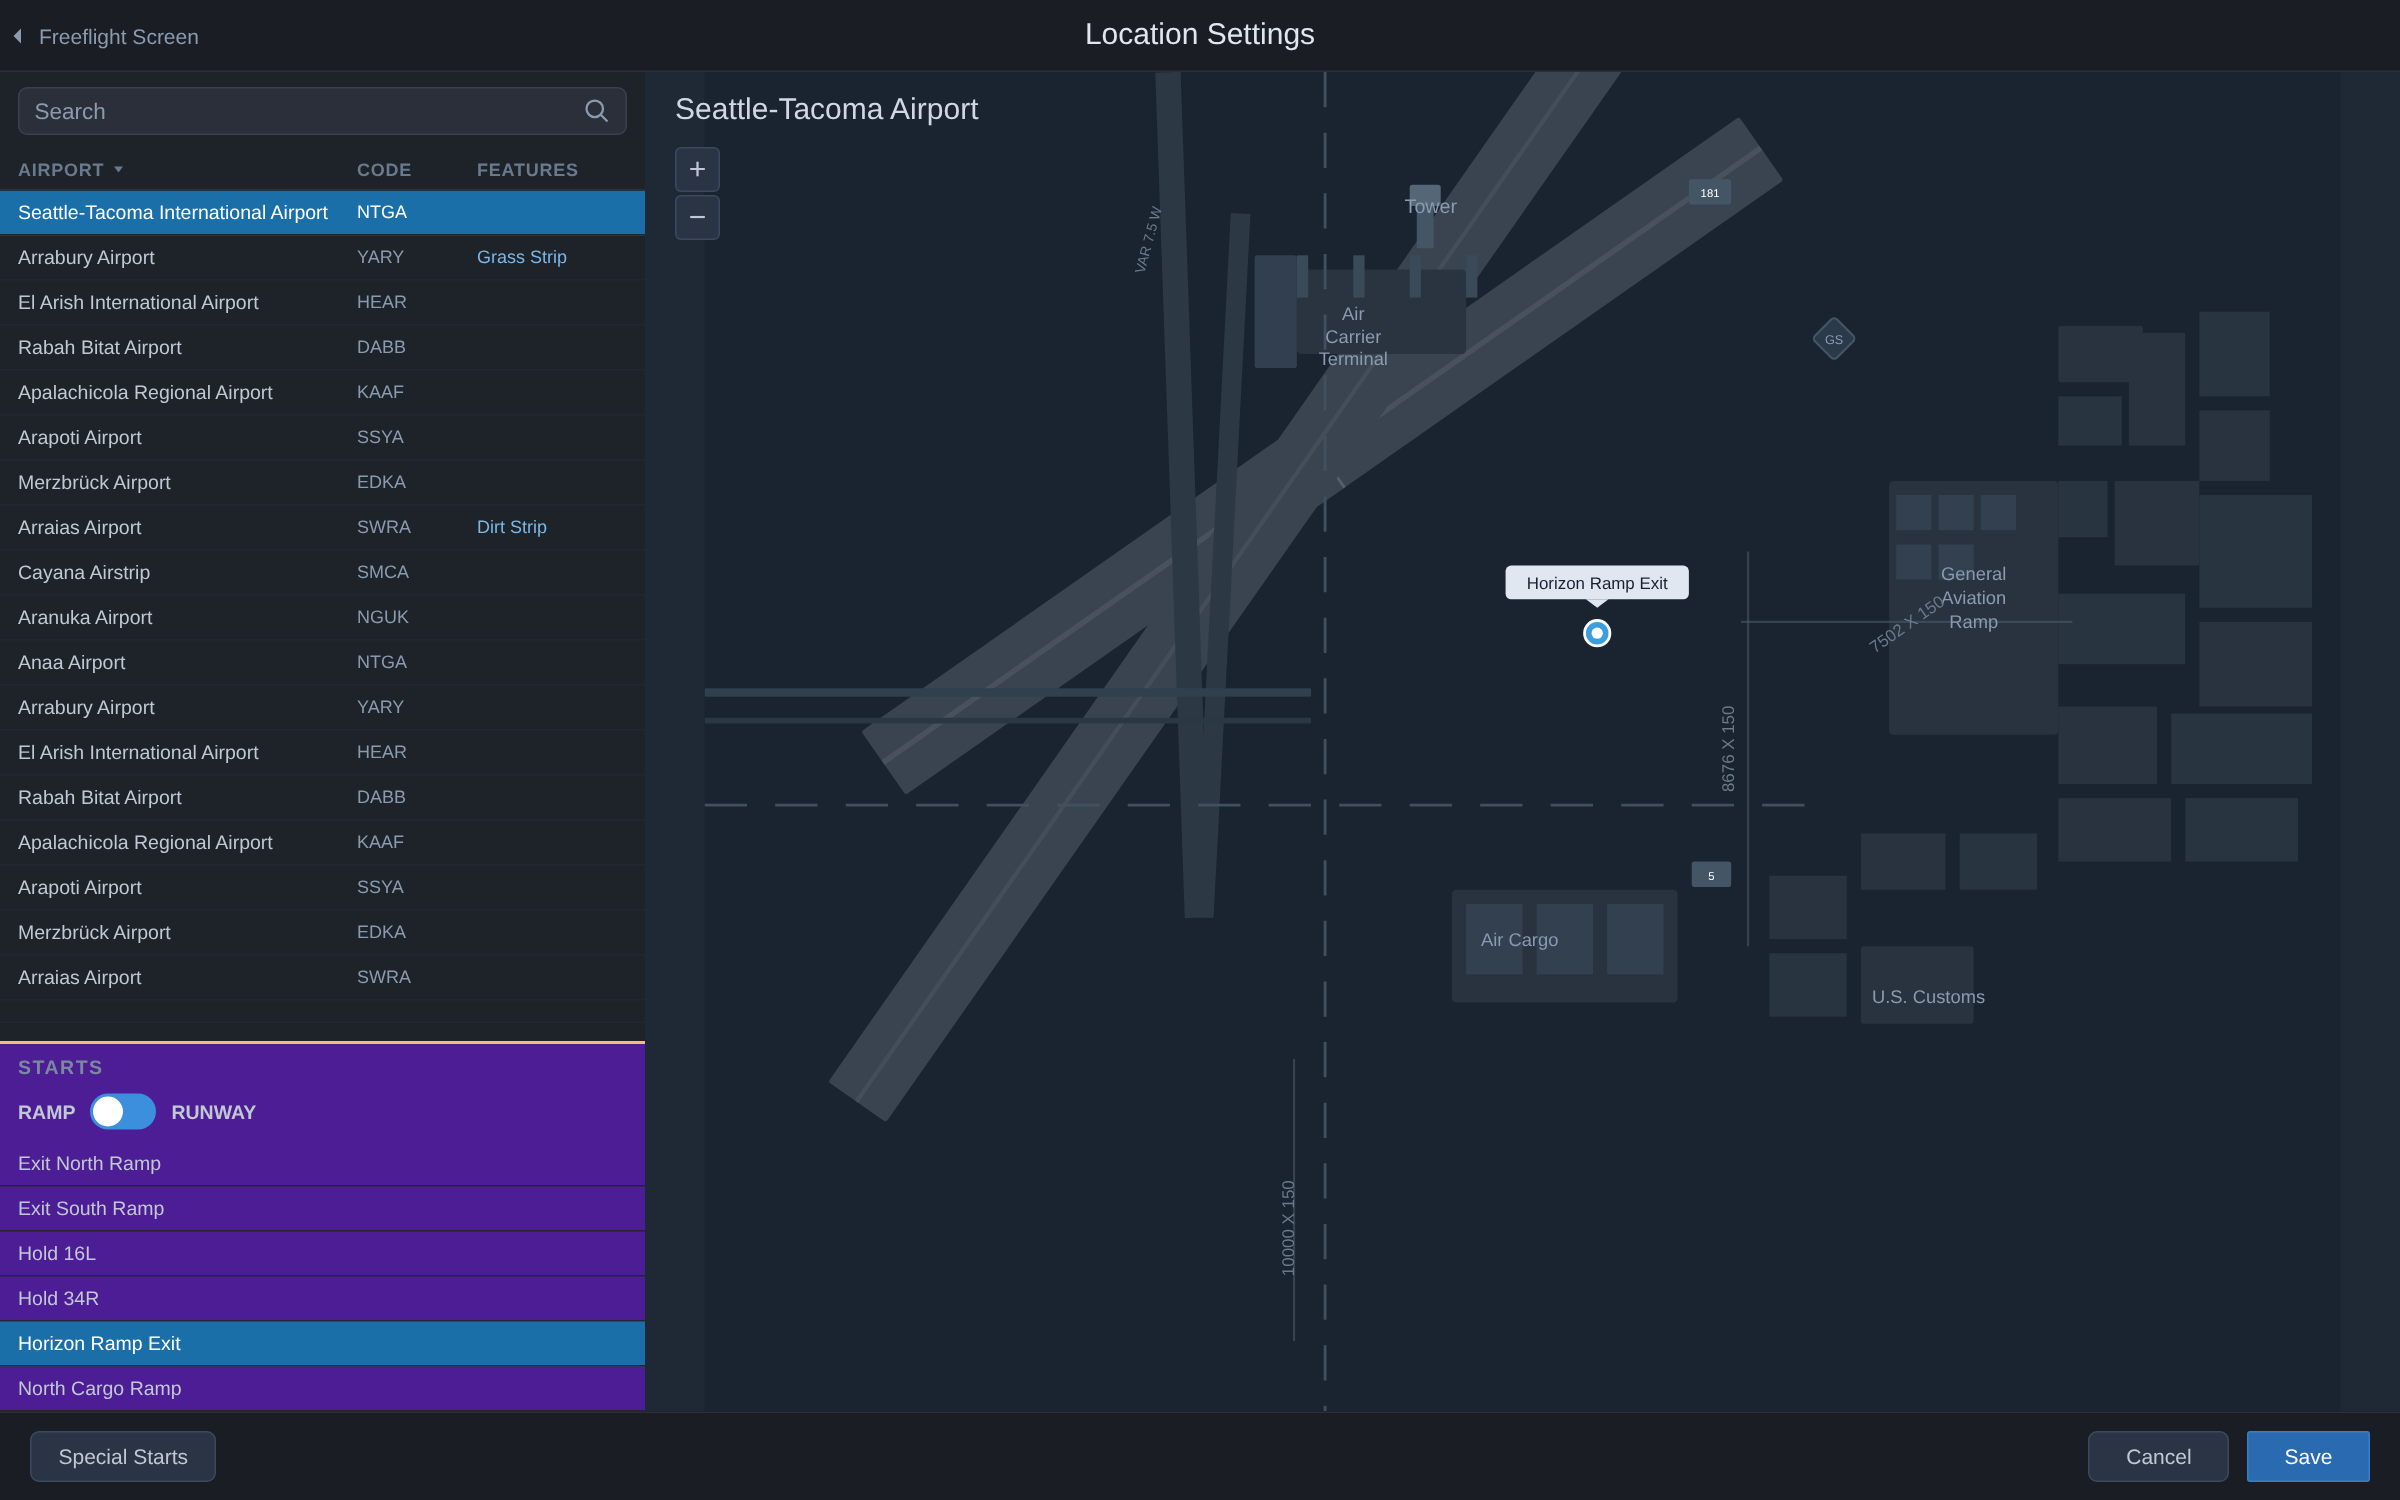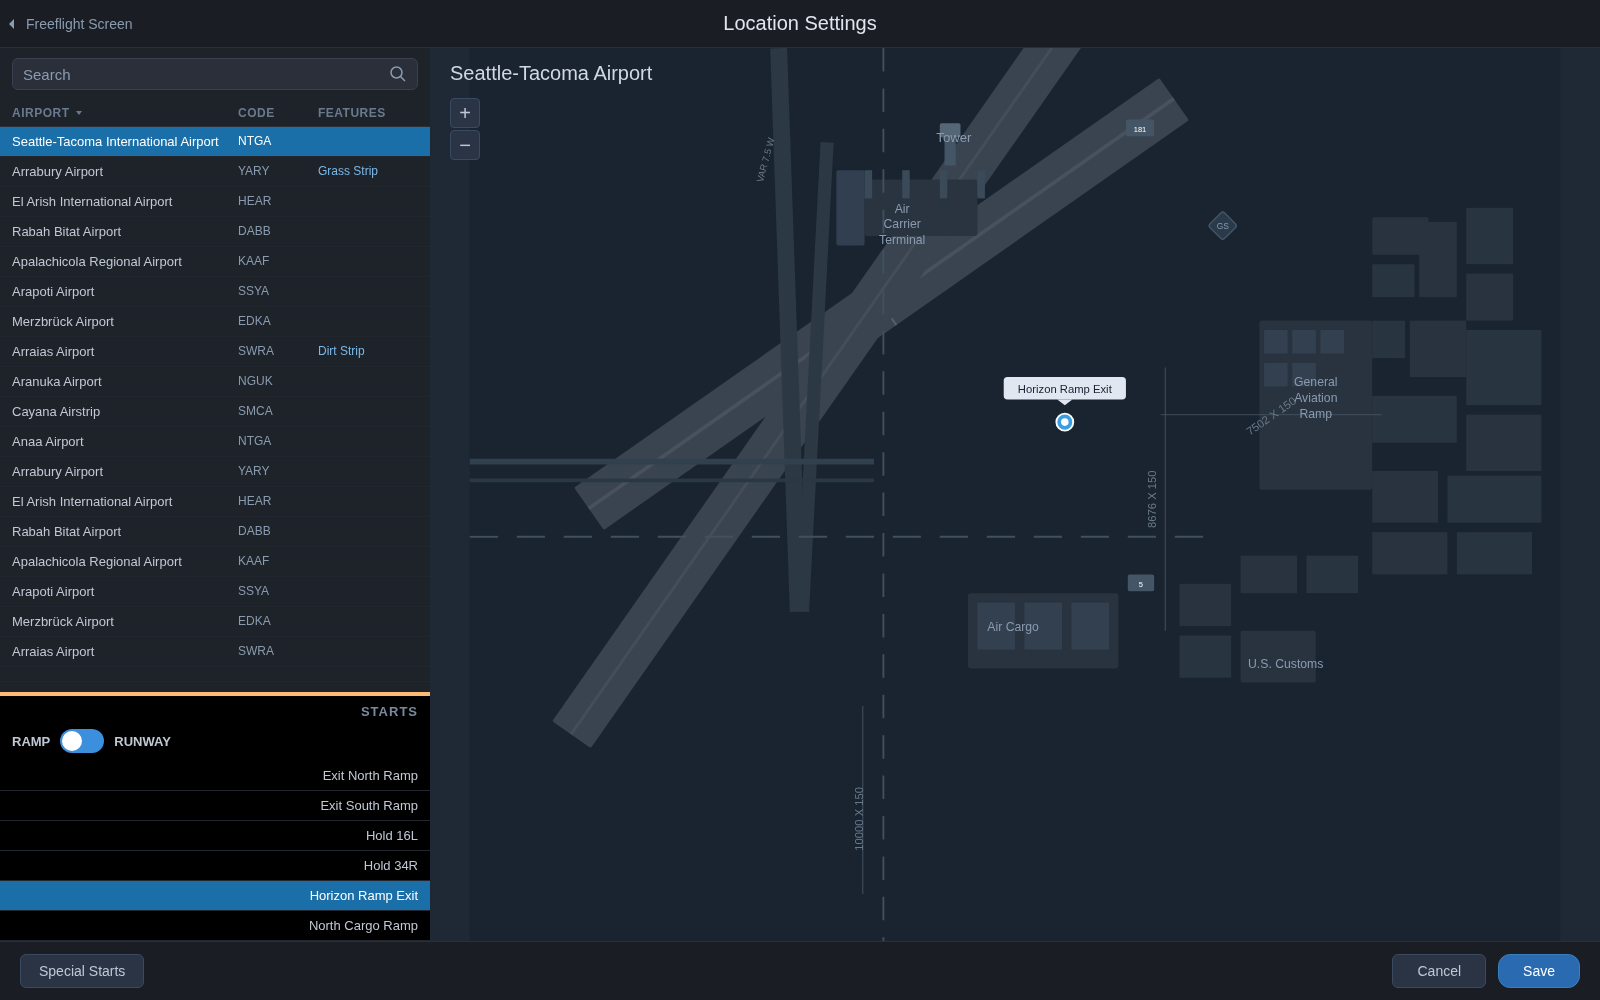--- a/index.html
+++ b/index.html
@@ -127,23 +127,22 @@
     }
     .table-row.selected { background: #1a6fa8; }
     .table-row.selected .cell { color: #fff; }
     .cell { font-size: 13px; color: #c0c8d4; white-space: nowrap; overflow: hidden; text-overflow: ellipsis; }
     .cell.code { color: #8a9bb0; font-size: 12px; }
     .cell.feature { color: #7ab8e8; font-size: 12px; }
 
     
     .starts-section {
       flex-shrink: 0;
-      background: #000000;
-      border-top: 4px solid #fdba74;
-      text-align: right;
+      background: #4c1d95;
+      border-top: 2px solid #fdba74;
     }
     .starts-header {
       padding: 8px 12px 6px;
       font-size: 13px;
       font-weight: 700;
       color: #7a8a9e;
       letter-spacing: 1px;
     }
     .toggle-row {
       display: flex;
@@ -214,21 +213,21 @@
       padding: 8px 24px;
       border-radius: 6px;
       font-size: 14px;
       cursor: pointer;
     }
     .save-btn {
       background: #2a6ab0;
       border: 1px solid #3a7fc0;
       color: #fff;
       padding: 8px 24px;
-      border-radius: 12px;
+      border-radius: 2px;
       font-size: 14px;
       cursor: pointer;
       font-weight: 500;
     }
 
     
     .map-area {
       flex: 1;
       position: relative;
       overflow: hidden;
@@ -351,27 +350,27 @@
     <span class="cell">Merzbrück Airport</span>
     <span class="cell code">EDKA</span>
     <span class="cell feature"></span>
   </div>
           <div class="table-row">
     <span class="cell">Arraias Airport</span>
     <span class="cell code">SWRA</span>
     <span class="cell feature">Dirt Strip</span>
   </div>
           <div class="table-row">
+    <span class="cell">Cayana Airstrip</span>
+    <span class="cell code">SMCA</span>
+    <span class="cell feature"></span>
+  </div>
+          <div class="table-row">
     <span class="cell">Aranuka Airport</span>
     <span class="cell code">NGUK</span>
-    <span class="cell feature"></span>
-  </div>
-          <div class="table-row">
-    <span class="cell">Cayana Airstrip</span>
-    <span class="cell code">SMCA</span>
     <span class="cell feature"></span>
   </div>
           <div class="table-row">
     <span class="cell">Anaa Airport</span>
     <span class="cell code">NTGA</span>
     <span class="cell feature"></span>
   </div>
           <div class="table-row">
     <span class="cell">Arrabury Airport</span>
     <span class="cell code">YARY</span>

